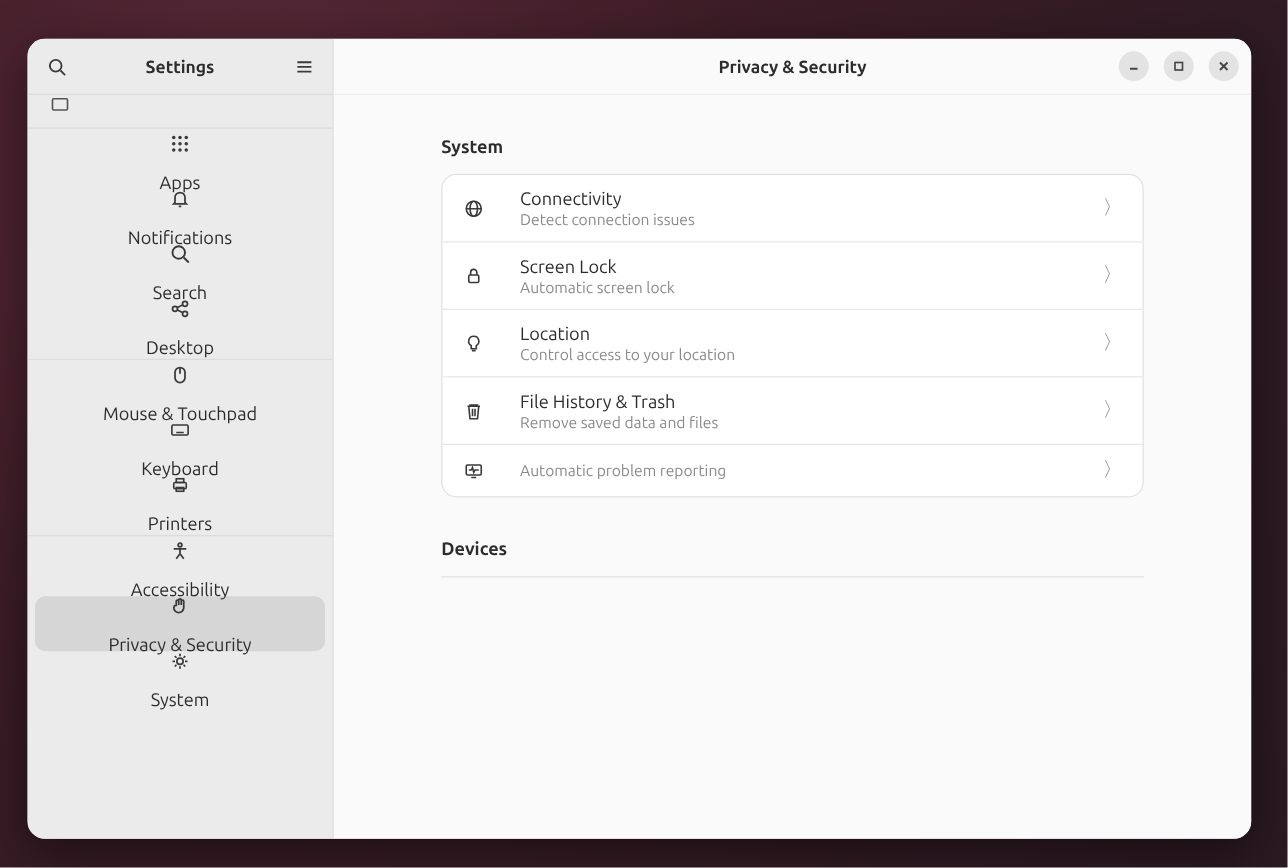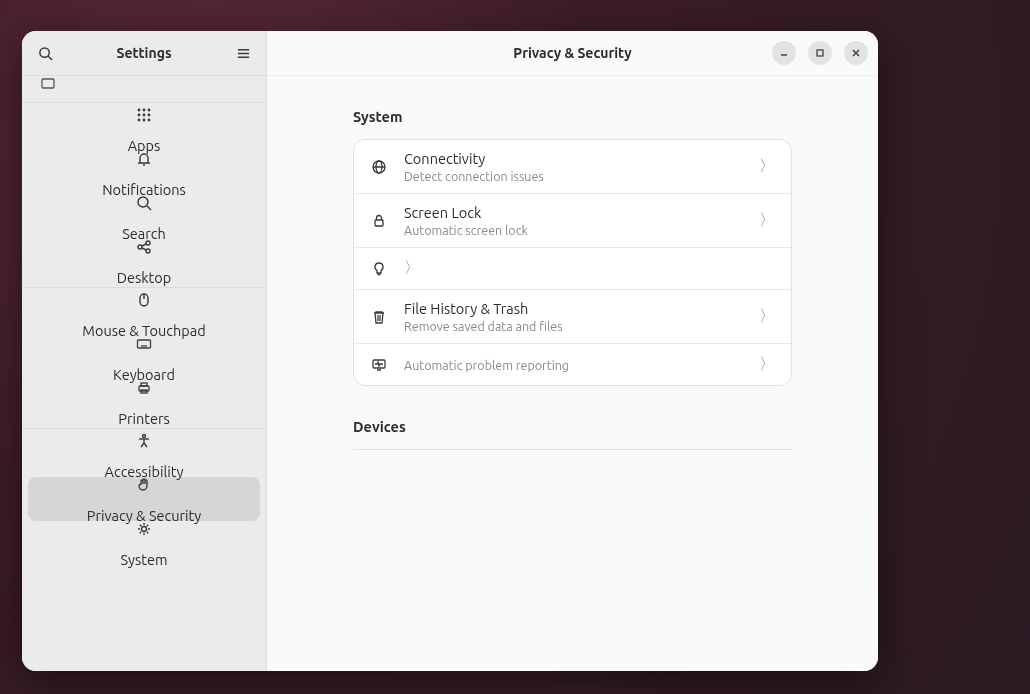--- a/index.html
+++ b/index.html
@@ -11,21 +11,21 @@
     background: radial-gradient(circle at 20% 20%, #5c2a3a 0%, #3d1d27 40%, #2a1a22 100%);
     width: 1030px;
     height: 694px;
     position: relative;
     overflow: hidden;
   }
   .window {
     position: absolute;
     left: 22px;
     top: 31px;
-    width: 856px;
+    width: 979px;
     height: 640px;
     background: #fafafa;
     border-radius: 14px;
     overflow: hidden;
     box-shadow: 0 10px 40px rgba(0,0,0,0.5);
     display: flex;
   }
   
   .sidebar {
     width: 245px;
@@ -152,21 +152,21 @@
   .list-group {
     border: 1px solid #e1e1e1;
     border-radius: 12px;
     background: #fff;
     overflow: hidden;
   }
   .list-row {
     display: flex;
     align-items: center;
     padding: 10px 16px;
-    gap: 16px;
+    gap: 28px;
     border-bottom: 1px solid #e8e8e8;
     cursor: pointer;
   }
   .list-row:last-child { border-bottom: none; }
   .row-icon {
     width: 18px;
     height: 18px;
     color: #3a3a3a;
     display: flex;
     align-items: center;
@@ -424,20 +424,24 @@
           <span class="row-chevron">〉</span>
         </div>
 
         <div class="list-row">
           <span class="row-icon">
             <svg width="16" height="16" viewBox="0 0 16 16" fill="none" stroke="#3a3a3a" stroke-width="1.3">
                 <path d="M8 2 a4 4 0 0 1 2 7.5 V12 H6 V9.5 A4 4 0 0 1 8 2 Z"></path>
                 <line x1="6.5" y1="13.5" x2="9.5" y2="13.5"></line>
               </svg>
           </span>
+          <div class="row-text">
+            <div class="row-title">Location</div>
+            <div class="row-sub">Control access to your location</div>
+          </div>
           <span class="row-chevron">〉</span>
         </div>
 
         <div class="list-row">
           <span class="row-icon">
             <svg width="16" height="16" viewBox="0 0 16 16" fill="none" stroke="#3a3a3a" stroke-width="1.3">
                 <path d="M3 4 h10 M5 4 V3 h6 v1 M4 4 l1 10 h6 l1-10"></path>
                 <line x1="7" y1="6" x2="7" y2="12"></line>
                 <line x1="9" y1="6" x2="9" y2="12"></line>
               </svg>

